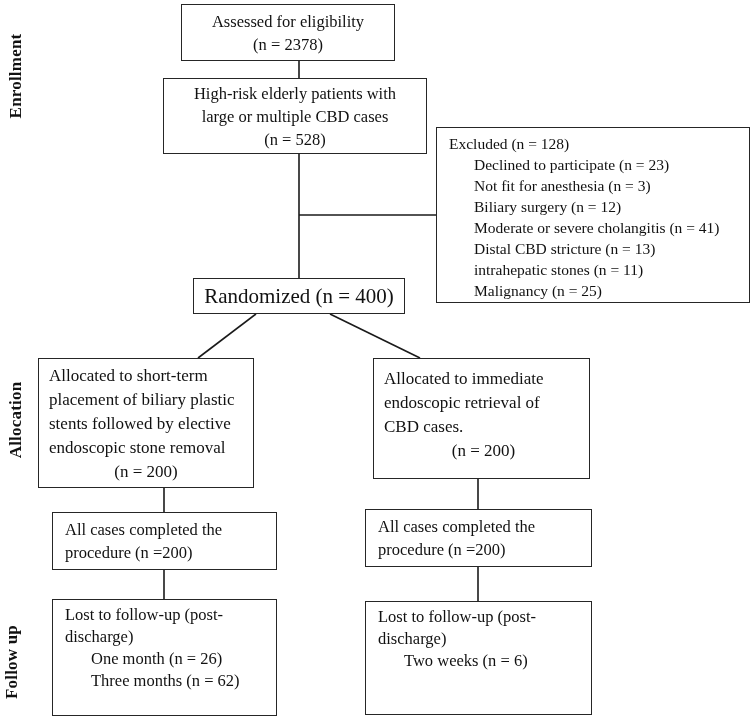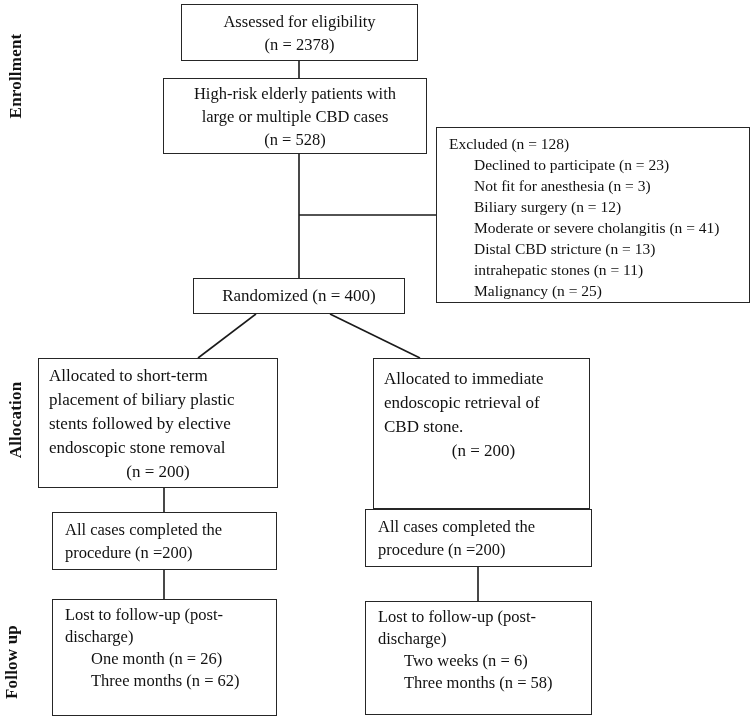--- a/index.html
+++ b/index.html
@@ -42,30 +42,30 @@
   }
   .box .line { display: block; }
   .box .indent { display: block; }
   #connectors {
     position: absolute;
     left: 0;
     top: 0;
     pointer-events: none;
   }
   
-  #box-assessed   { left: 181px; top: 4px;   width: 237px; height: 57px; line-height: 23px; }
+  #box-assessed   { left: 181px; top: 4px;   width: 214px; height: 57px; line-height: 23px; }
   #box-highrisk   { left: 163px; top: 78px;  width: 264px; height: 76px; line-height: 23px; }
   #box-excluded   { left: 436px; top: 127px; width: 314px; height: 176px;
                     font-size: 15.5px; line-height: 21px; padding: 5px 6px 15px 12px; }
   #box-excluded .indent { padding-left: 25px; }
-  #box-randomized { left: 193px; top: 278px; width: 212px; height: 36px; font-size: 17px; }
-  #box-alloc-left { left: 38px;  top: 358px; width: 240px; height: 130px;
+  #box-randomized { left: 193px; top: 278px; width: 212px; height: 36px; font-size: 21px; }
+  #box-alloc-left { left: 38px;  top: 358px; width: 216px; height: 130px;
                     font-size: 17px; line-height: 24px; padding: 5px 10px 0 10px; }
   #box-alloc-left .center-line { text-align: center; }
-  #box-alloc-right{ left: 373px; top: 358px; width: 217px; height: 151px;
+  #box-alloc-right{ left: 373px; top: 358px; width: 217px; height: 121px;
                     font-size: 17px; line-height: 24px; padding: 8px 6px 0 10px; }
   #box-alloc-right .center-line { text-align: center; }
   #box-completed-left  { left: 52px;  top: 512px; width: 225px; height: 58px;
                          display: flex; flex-direction: column; justify-content: center;
                          padding-left: 12px; line-height: 23px; box-sizing: border-box; }
   #box-completed-right { left: 365px; top: 509px; width: 227px; height: 58px;
                          display: flex; flex-direction: column; justify-content: center;
                          padding-left: 12px; line-height: 23px; box-sizing: border-box; }
   #box-followup-left   { left: 52px;  top: 599px; width: 225px; height: 117px;
                          padding: 4px 4px 0 12px; line-height: 22px; }
@@ -124,21 +124,21 @@
     <span class="line">Allocated to short-term</span>
     <span class="line">placement of biliary plastic</span>
     <span class="line">stents followed by elective</span>
     <span class="line">endoscopic stone removal</span>
     <span class="line center-line">(n = 200)</span>
   </div>
 
   <div class="box" id="box-alloc-right">
     <span class="line">Allocated to immediate</span>
     <span class="line">endoscopic retrieval of</span>
-    <span class="line">CBD stone.</span>
+    <span class="line">CBD cases.</span>
     <span class="line center-line">(n = 200)</span>
   </div>
 
   <div class="box" id="box-completed-left">
     <span class="line">All cases completed the</span>
     <span class="line">procedure (n =200)</span>
   </div>
 
   <div class="box" id="box-completed-right">
     <span class="line">All cases completed the</span>
@@ -149,16 +149,15 @@
     <span class="line">Lost to follow-up (post-</span>
     <span class="line">discharge)</span>
     <span class="line indent">One month (n = 26)</span>
     <span class="line indent">Three months (n = 62)</span>
   </div>
 
   <div class="box followup" id="box-followup-right">
     <span class="line">Lost to follow-up (post-</span>
     <span class="line">discharge)</span>
     <span class="line indent">Two weeks (n = 6)</span>
-    <span class="line indent">Three months (n = 58)</span>
   </div>
 
 </div>
 
 </body></html>

